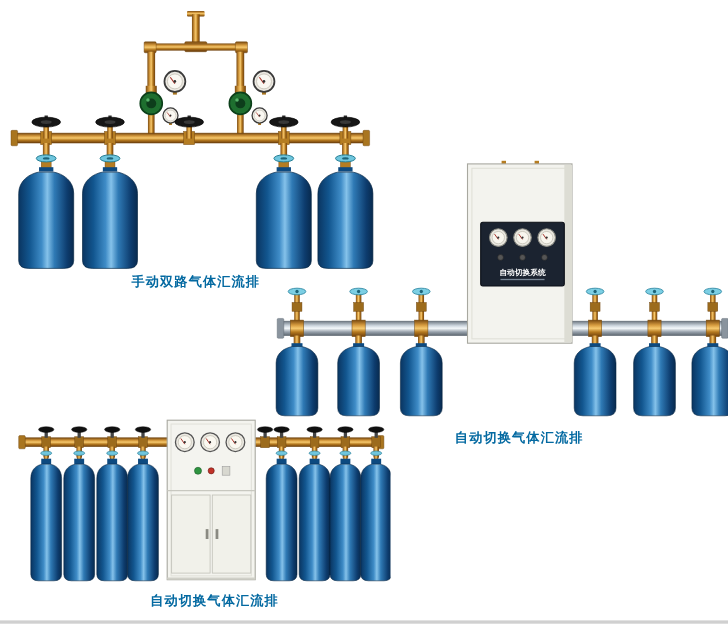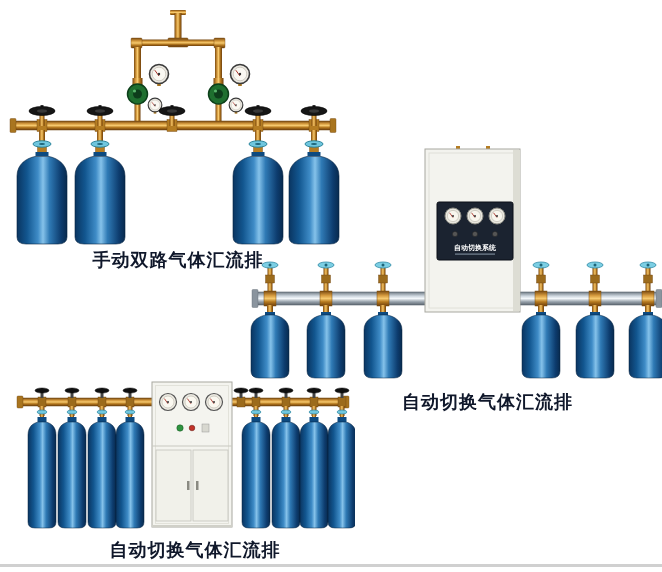--- a/index.html
+++ b/index.html
@@ -1,20 +1,20 @@
 <!DOCTYPE html>
 <html><head>
 <meta charset="utf-8">
 <style>
   html,body{margin:0;padding:0;background:#ffffff;}
   .page{position:relative;width:662px;height:572px;background:#fff;overflow:hidden;
         font-family:"DejaVu Sans","Liberation Sans",sans-serif;}
   figure{margin:0;padding:0;position:absolute;}
-  figcaption{position:absolute;font-weight:bold;font-size:18px;letter-spacing:1px;
-             color:#0f172a;white-space:nowrap;}
+  figcaption{position:absolute;font-weight:bold;font-size:12px;letter-spacing:1px;
+             color:#0369a1;white-space:nowrap;}
   svg{display:block;}
   svg text{font-family:"DejaVu Sans","Liberation Sans",sans-serif;}
   .bottom-strip{position:absolute;left:0;top:564px;width:662px;height:3px;background:#d0d0d0;}
 </style>
 </head>
 <body>
 
 <div class="page">
 
   <figure style="left:8px;top:8px;width:340px;height:264px;">

